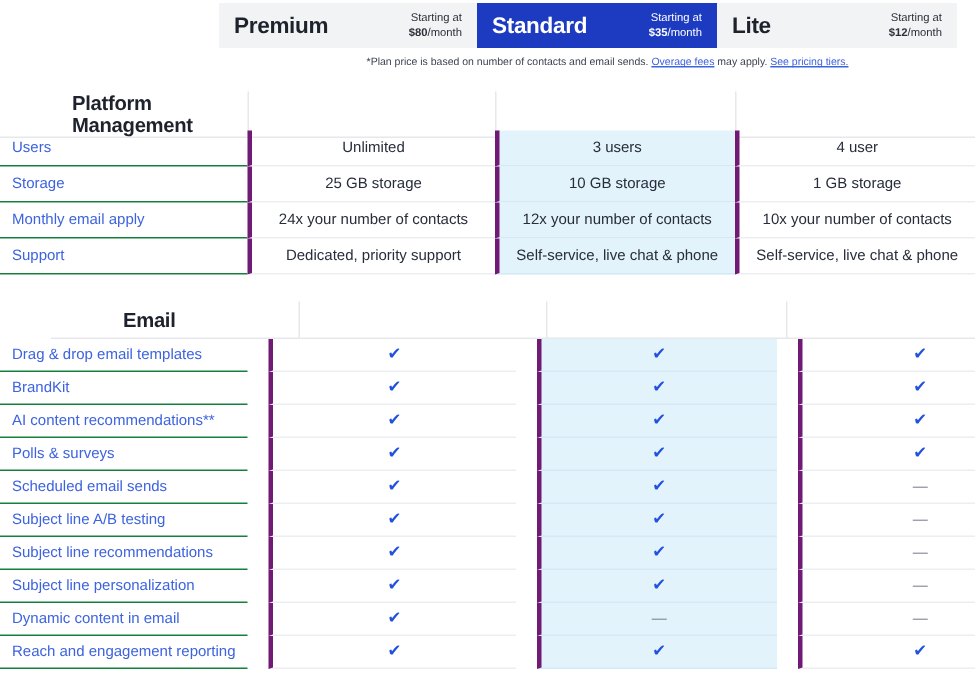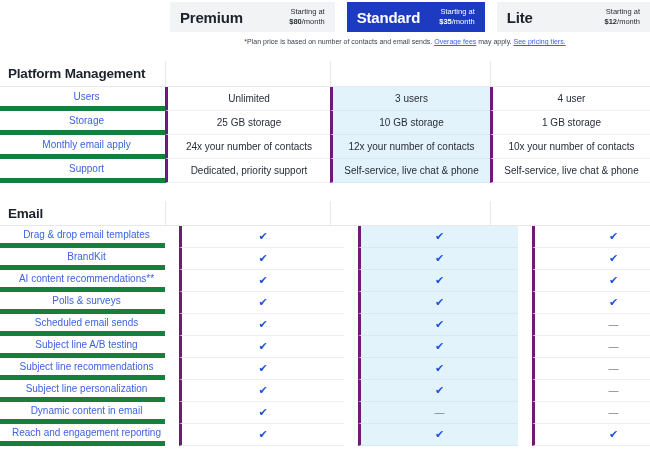--- a/index.html
+++ b/index.html
@@ -4,27 +4,27 @@
 <style>
   * { margin:0; padding:0; box-sizing:border-box; }
   html,body { background:#fff; }
   body { font-family:"Liberation Sans","DejaVu Sans",sans-serif; }
   #page {
     position:relative; width:650px; height:450px; background:#fff;
     overflow:hidden; color:#20252f;
   }
 
   
-  #plan-header { position:absolute; top:2px; left:170px; right:0; height:30px; display:flex;gap:12px; }
+  #plan-header { position:absolute; top:2px; left:146px; right:0; height:30px; display:flex; }
   .plan {
     height:30px; display:flex; align-items:center; justify-content:space-between;
     padding:0 10px; background:#f2f3f5;
   }
   .plan.premium { width:172px; }
-  .plan.standard { width:144px; background:var(--accent); color:#fff; }
+  .plan.standard { width:160px; background:var(--accent); color:#fff; }
   .plan.lite { width:160px; }
   .plan-name { font-size:15px; font-weight:bold; letter-spacing:-0.2px; color:#1d222c; }
   .plan.standard .plan-name { color:#fff; }
   .starting { text-align:right; font-size:7.5px; line-height:1.3; color:#2a2f38; }
   .plan.standard .starting { color:#fff; }
   .price { font-weight:bold; }
 
   
   #note {
     margin:6px 0 0 160px; width:490px; text-align:center;
@@ -33,31 +33,31 @@
   #note a { color:var(--link); text-decoration:underline; cursor:pointer; }
 
   
   .section { margin-top:16px; }
   .section + .section { margin-top:18px; }
   .grid-row { display:grid; grid-template-columns:165px 165px 160px 160px; align-items:center; }
   .cell { height:100%; display:flex; align-items:center; justify-content:center;
           border-left:3px solid #701a75; border-bottom:1px solid #edeef1;
           font-size:10px; color:#272d3a; text-align:center; padding:0 6px; }
   .cell.std { background:var(--tint); border-bottom:1px solid #d5e9f4; }
-  .label-cell { height:100%; display:flex; align-items:center; justify-content:center;
-                padding-left:8px; border-bottom:5px solid #15803d; }
+  .label-cell { height:100%; display:flex; align-items:center; justify-content:flex-start;
+                padding-left:8px; border-bottom:1px solid #15803d; }
   .label-cell a { font-size:10px; color:var(--link); text-decoration:none; cursor:pointer; }
   .title-row { height:26px; }
   .title-row .t-label { height:100%; display:flex; align-items:center; padding-left:8px;
                         border-bottom:1px solid #e7e8eb; }
   .title-row .t-cell { height:100%; border-left:1px solid #e7e8eb; border-bottom:1px solid #e7e8eb; }
-  .section-title { font-size:13.5px; font-weight:bold; color:#1d222c; letter-spacing:-0.2px; }
+  .section-title { font-size:13.5px; font-weight:bold; color:#1d222c; letter-spacing:-0.2px;margin-left:40px; }
   .section-platform .row { height:24px; }
   .section-email .row { height:22px;gap:14px; }
-  .section-email .title-row { height:25px; }
+  .section-email .title-row { height:25px;padding-left:34px; }
   .check { color:var(--check); font-size:11px; font-weight:bold; line-height:1; }
   .dash { color:#7a7f87; font-size:10px; line-height:1; }
 </style>
 </head>
 <body>
 
 <div id="page">
 
   <div id="plan-header">
     <div class="plan premium">

